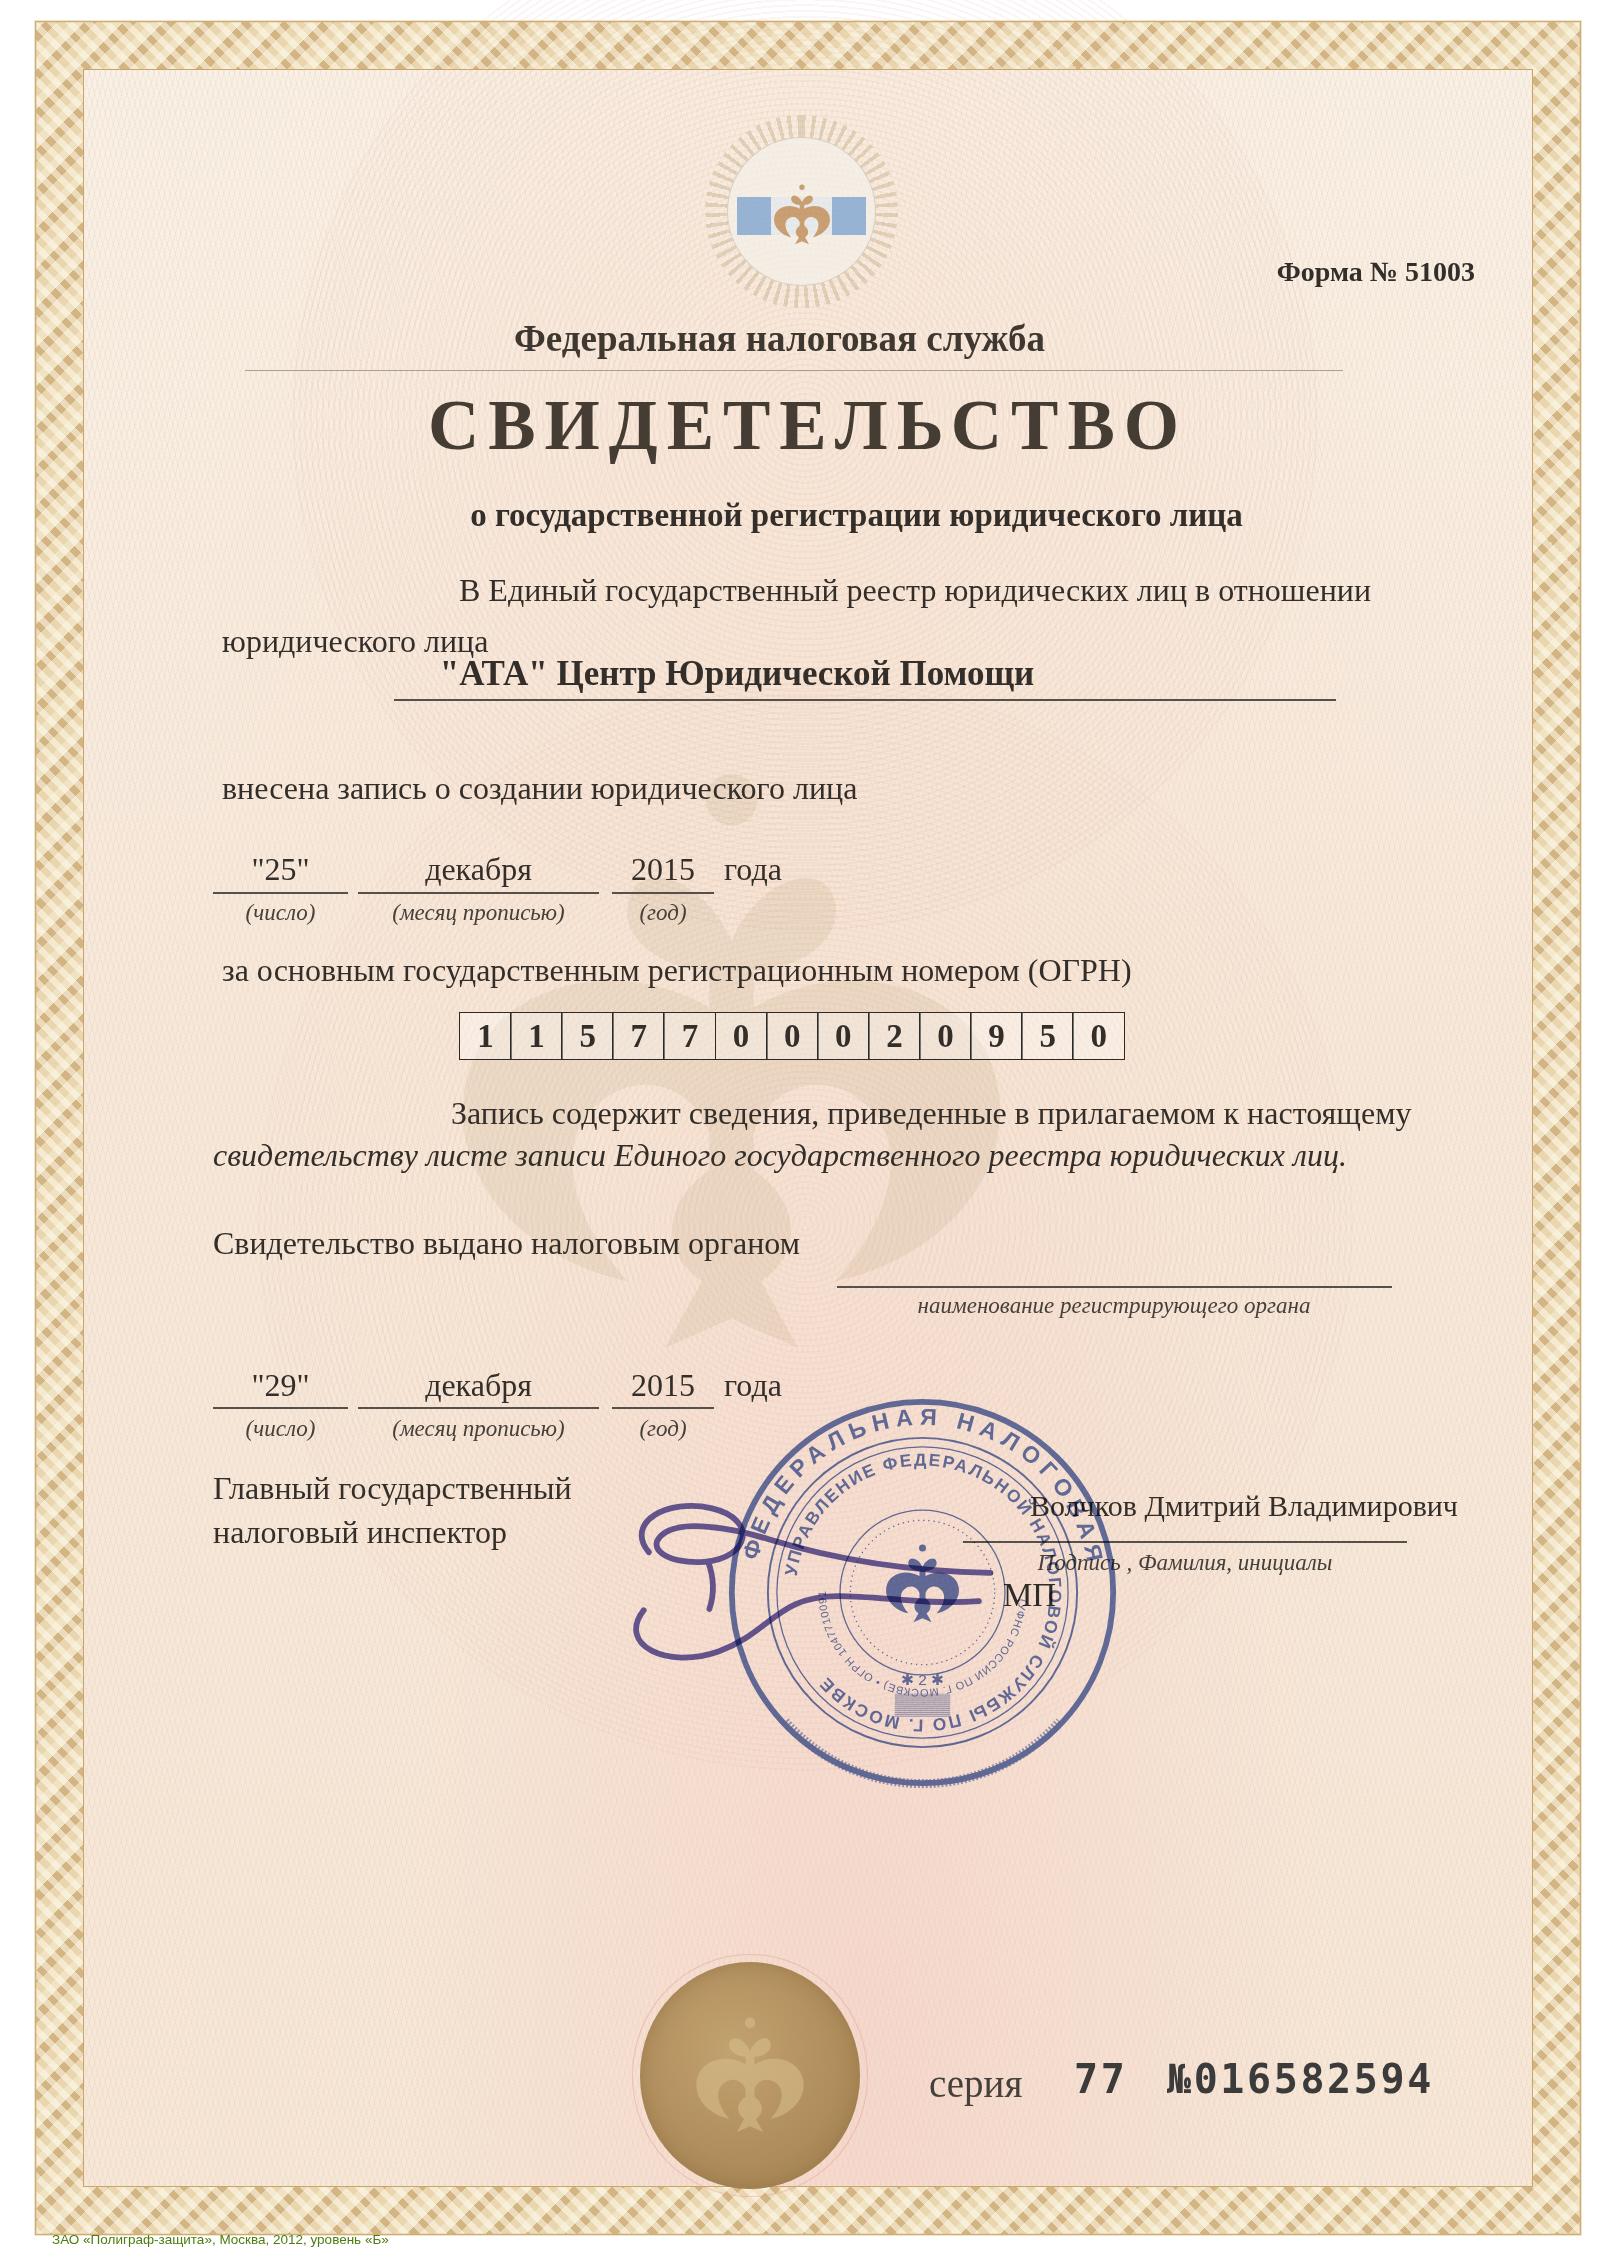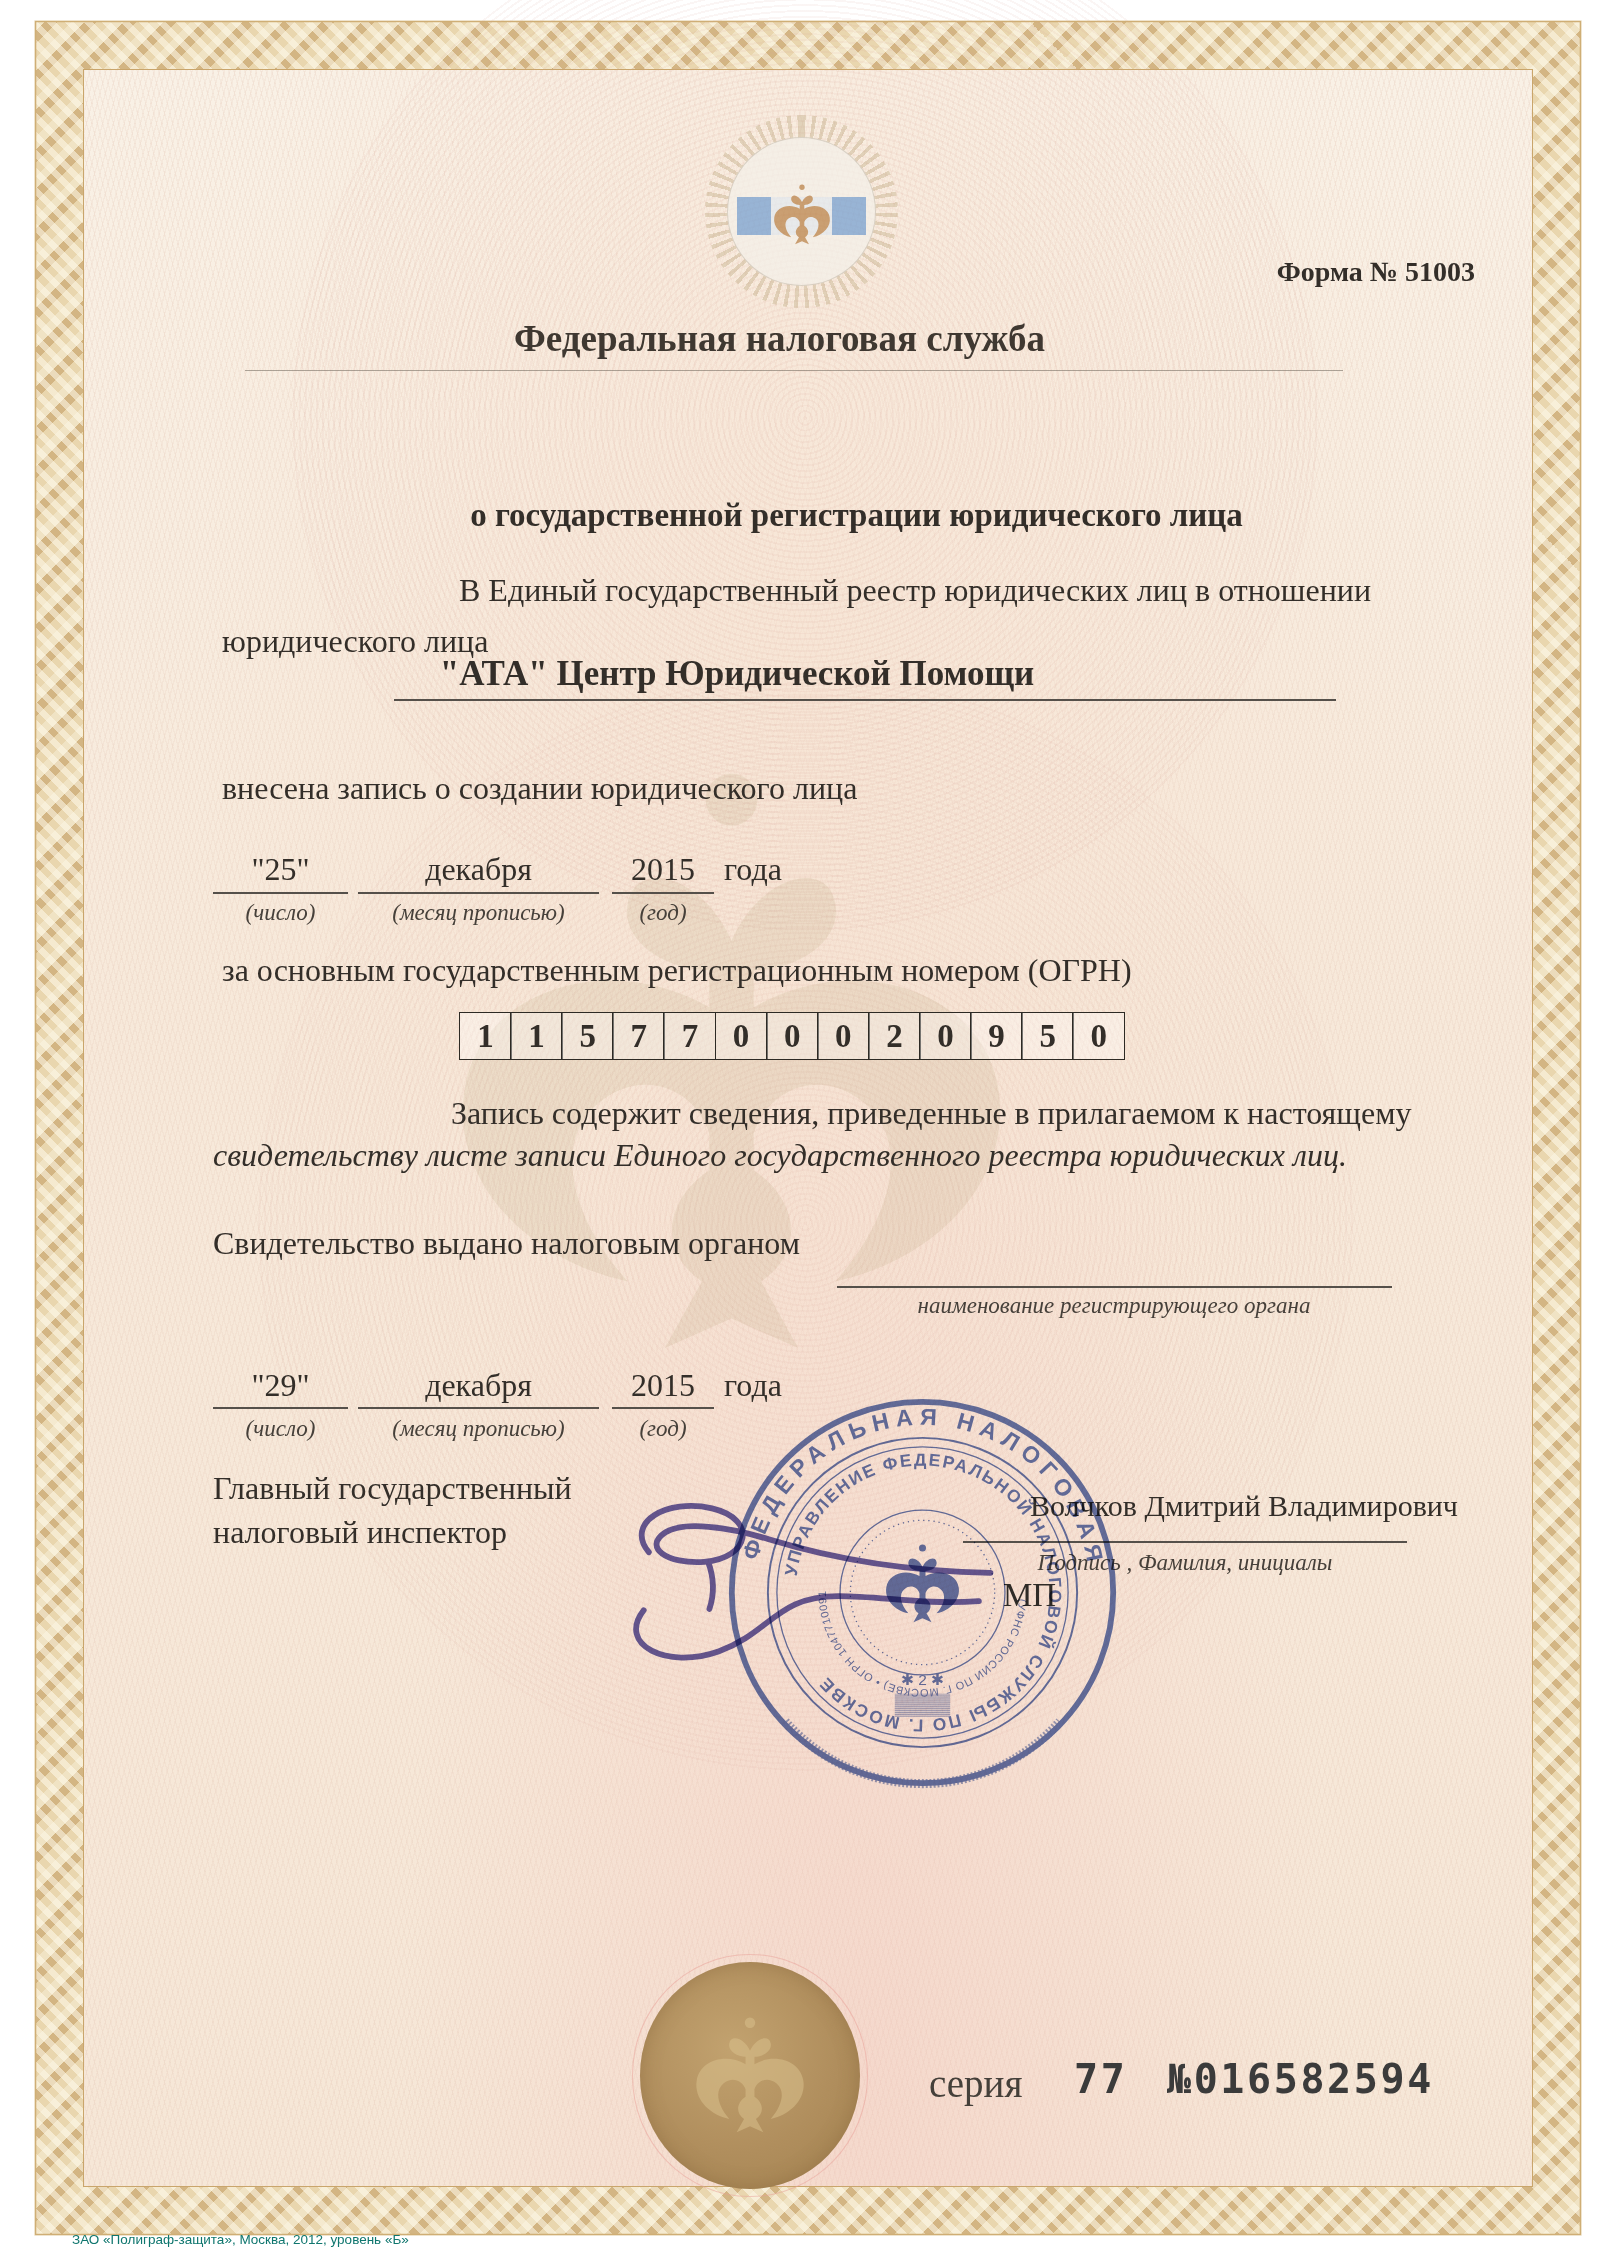--- a/index.html
+++ b/index.html
@@ -51,21 +51,21 @@
   .seal{position:absolute;left:640px;top:1962px;width:220px;height:227px;}
   .seal-ring{position:absolute;inset:-7.7px;border-radius:50%;border:1.9px solid rgba(233,160,152,.5);}
   .seal-body{position:absolute;inset:0;border-radius:50%;
      background:radial-gradient(circle at 42% 38%, #c2a26f 0%, #b08e5d 55%, #a2814f 100%);
      box-shadow:inset 0 0 19.3px rgba(120,90,50,.35);}
   .seal-eagle{position:absolute;left:50%;top:50%;width:148px;height:161px;transform:translate(-50%,-50%);opacity:.55;}
   
   .series{font-size:39px;color:#45403a;}
   .serialnum{font-family:"DejaVu Sans Mono",monospace;font-weight:bold;font-size:40px;
      letter-spacing:2.6px;color:#3b3b3b;}
-  .imprint{position:absolute;left:72px;top:2232px;font-size:13.5px;color:#0f766e;
+  .imprint{position:absolute;left:52px;top:2232px;font-size:13.5px;color:#4d7c0f;
      font-family:"Liberation Sans",sans-serif;}
   .wm{position:absolute;left:361px;top:696px;width:741px;height:741px;opacity:.10;}
   .mp{font-size:33px;font-weight:normal;color:#2f2b27;}
 </style>
 </head>
 <body>
 
 <div id="page">
 
   <div class="frame">
@@ -87,20 +87,21 @@
     <svg class="emblem-eagle" viewBox="0 0 100 100">
       <use href="#eagle" fill="#b9834a"></use>
     </svg>
   </div>
 
   <div class="txt" style="right:144px;top:256px;font-size:28px;font-weight:bold;">Форма  № 51003</div>
 
   <div class="txt c" style="left:200px;top:317px;width:1159px;font-size:37px;font-weight:bold;color:#3f3831;">Федеральная налоговая служба</div>
   <div class="hair" style="left:245px;top:370px;width:1098px;"></div>
 
+  <div class="txt c" style="left:196px;top:385px;width:1224px;font-size:71px;font-weight:bold;letter-spacing:9px;color:#453d34;">СВИДЕТЕЛЬСТВО</div>
 
   <div class="txt c" style="left:277px;top:497px;width:1159px;font-size:33px;font-weight:bold;">о государственной регистрации юридического лица</div>
 
   <div class="txt body-t" style="left:459px;top:572px;">В Единый государственный реестр юридических лиц в отношении</div>
   <div class="txt body-t" style="left:222px;top:623px;">юридического лица</div>
 
   <div class="txt c" style="left:399px;top:654px;width:676px;font-size:35px;font-weight:bold;">"АТА" Центр Юридической Помощи</div>
   <div class="rule" style="left:394px;top:699px;width:942px;"></div>
 
   <div class="txt body-t" style="left:222px;top:770px;">внесена запись о создании юридического лица</div>

